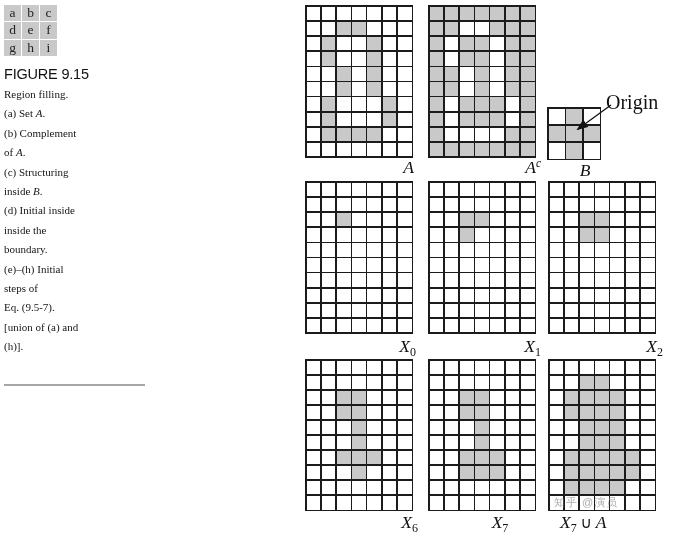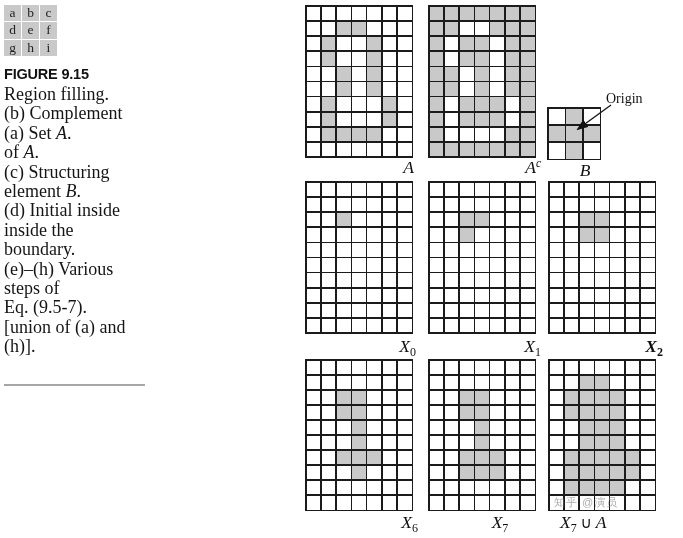--- a/index.html
+++ b/index.html
@@ -10,32 +10,32 @@
            padding:1.5px;gap:1.5px;box-sizing:border-box;}
   .cell{background:#ffffff;}
   .cell.shaded{background:var(--shade,#c9c9c9);}
   
   #key-grid{position:absolute;left:4px;top:5px;width:53px;height:51px;display:grid;
             grid-template-columns:repeat(3,1fr);grid-template-rows:repeat(3,1fr);gap:1px;}
   .keycell{background:var(--shade,#c9c9c9);display:flex;align-items:center;justify-content:center;
            font-size:13.5px;color:#222;}
   
   #caption{position:absolute;left:4px;top:66px;width:156px;}
-  #caption-heading{font-family:"Liberation Sans",sans-serif;font-weight:bold;font-size:14.5px;
+  #caption-heading{font-family:"Liberation Sans",sans-serif;font-weight:normal;font-size:14.5px;
                    letter-spacing:-0.2px;margin-bottom:3px;color:#111;}
-  #caption-lines{font-size:18px;line-height:19.4px;}
+  #caption-lines{font-size:11px;line-height:19.4px;}
   #caption-lines .i{font-style:italic;}
   #caption-rule{position:absolute;left:4px;top:384px;width:141px;height:2px;background:#a6a6a6;}
   
   .glabel{position:absolute;font-style:italic;font-size:17.5px;color:#111;white-space:nowrap;}
   .glabel .sub{font-size:12px;font-style:normal;vertical-align:-4px;}
   .glabel .sup{font-size:11.5px;font-style:italic;vertical-align:6px;}
   .glabel .op{font-style:normal;font-size:15.5px;}
   
-  #origin-label{position:absolute;left:606px;top:91px;font-size:14px;color:#111;text-align:right;}
+  #origin-label{position:absolute;left:606px;top:91px;font-size:20px;color:#111;text-align:right;}
   #origin-arrow{position:absolute;left:0;top:0;pointer-events:none;}
   
   #watermark{position:absolute;left:554px;top:495px;z-index:5;font-family:"Liberation Sans",sans-serif;
              font-size:11px;letter-spacing:1px;color:rgba(120,120,120,0.62);}
 </style>
 </head>
 <body>
 
 <div id="stage">
 
@@ -48,29 +48,29 @@
       <div class="keycell">f</div>
       <div class="keycell">g</div>
       <div class="keycell">h</div>
       <div class="keycell">i</div>
     </div>
 
   <div id="caption">
     <div id="caption-heading">FIGURE 9.15</div>
     <div id="caption-lines">
         <div><span>Region filling.</span></div>
+        <div><span>(a) Set </span><span class="i">A</span><span>.</span></div>
         <div><span>(b) Complement</span></div>
-        <div><span>(a) Set </span><span class="i">A</span><span>.</span></div>
         <div><span>of </span><span class="i">A</span><span>.</span></div>
         <div><span>(c) Structuring</span></div>
-        <div><span>element </span><span class="i">B</span><span>.</span></div>
+        <div><span>inside </span><span class="i">B</span><span>.</span></div>
         <div><span>(d) Initial inside</span></div>
         <div><span>inside the</span></div>
         <div><span>boundary.</span></div>
-        <div><span>(e)–(h) Various</span></div>
+        <div><span>(e)–(h) Initial</span></div>
         <div><span>steps of</span></div>
         <div><span>Eq. (9.5-7).</span></div>
         <div><span>[union of (a) and</span></div>
         <div><span>(h)].</span></div>
       </div>
   </div>
   <div id="caption-rule"></div>
 
   <div id="grids-layer">
       <div class="gridbox" style="left: 305px; top: 5px; width: 108px; height: 153px; grid-template-columns: repeat(7, 1fr); grid-template-rows: repeat(10, 1fr);">
@@ -442,21 +442,21 @@
         <div class="cell"></div>
         <div class="cell"></div>
         <div class="cell"></div>
         <div class="cell"></div>
         <div class="cell"></div>
         <div class="cell"></div>
         <div class="cell"></div>
         <div class="cell"></div>
         <div class="cell"></div>
       </div>
-      <div class="glabel" style="left: 577px; top: 336px; width: 86px; text-align: right; font-weight: bold;"><span>X</span><span class="sub">2</span></div>
+      <div class="glabel" style="left: 577px; top: 336px; width: 86px; text-align: right;"><span>X</span><span class="sub">2</span></div>
       <div class="gridbox" style="left: 305px; top: 359px; width: 108px; height: 152px; grid-template-columns: repeat(7, 1fr); grid-template-rows: repeat(10, 1fr);">
         <div class="cell"></div>
         <div class="cell"></div>
         <div class="cell"></div>
         <div class="cell"></div>
         <div class="cell"></div>
         <div class="cell"></div>
         <div class="cell"></div>
         <div class="cell"></div>
         <div class="cell"></div>

